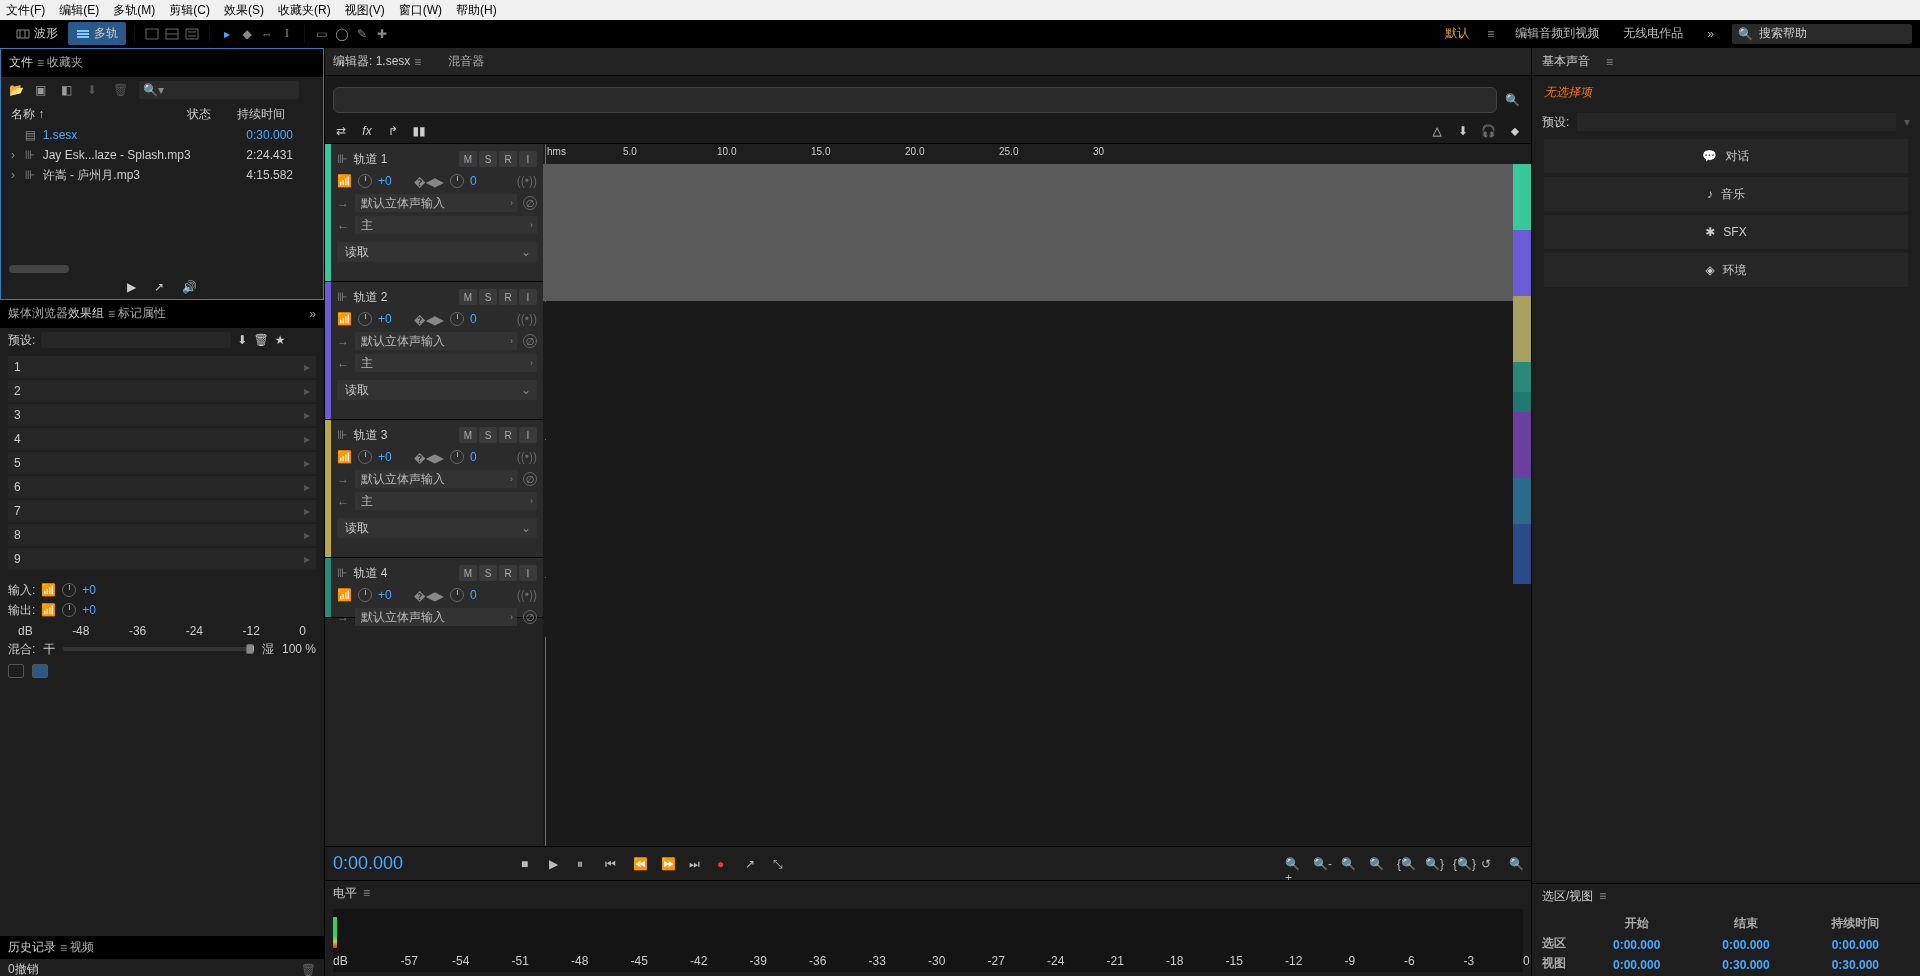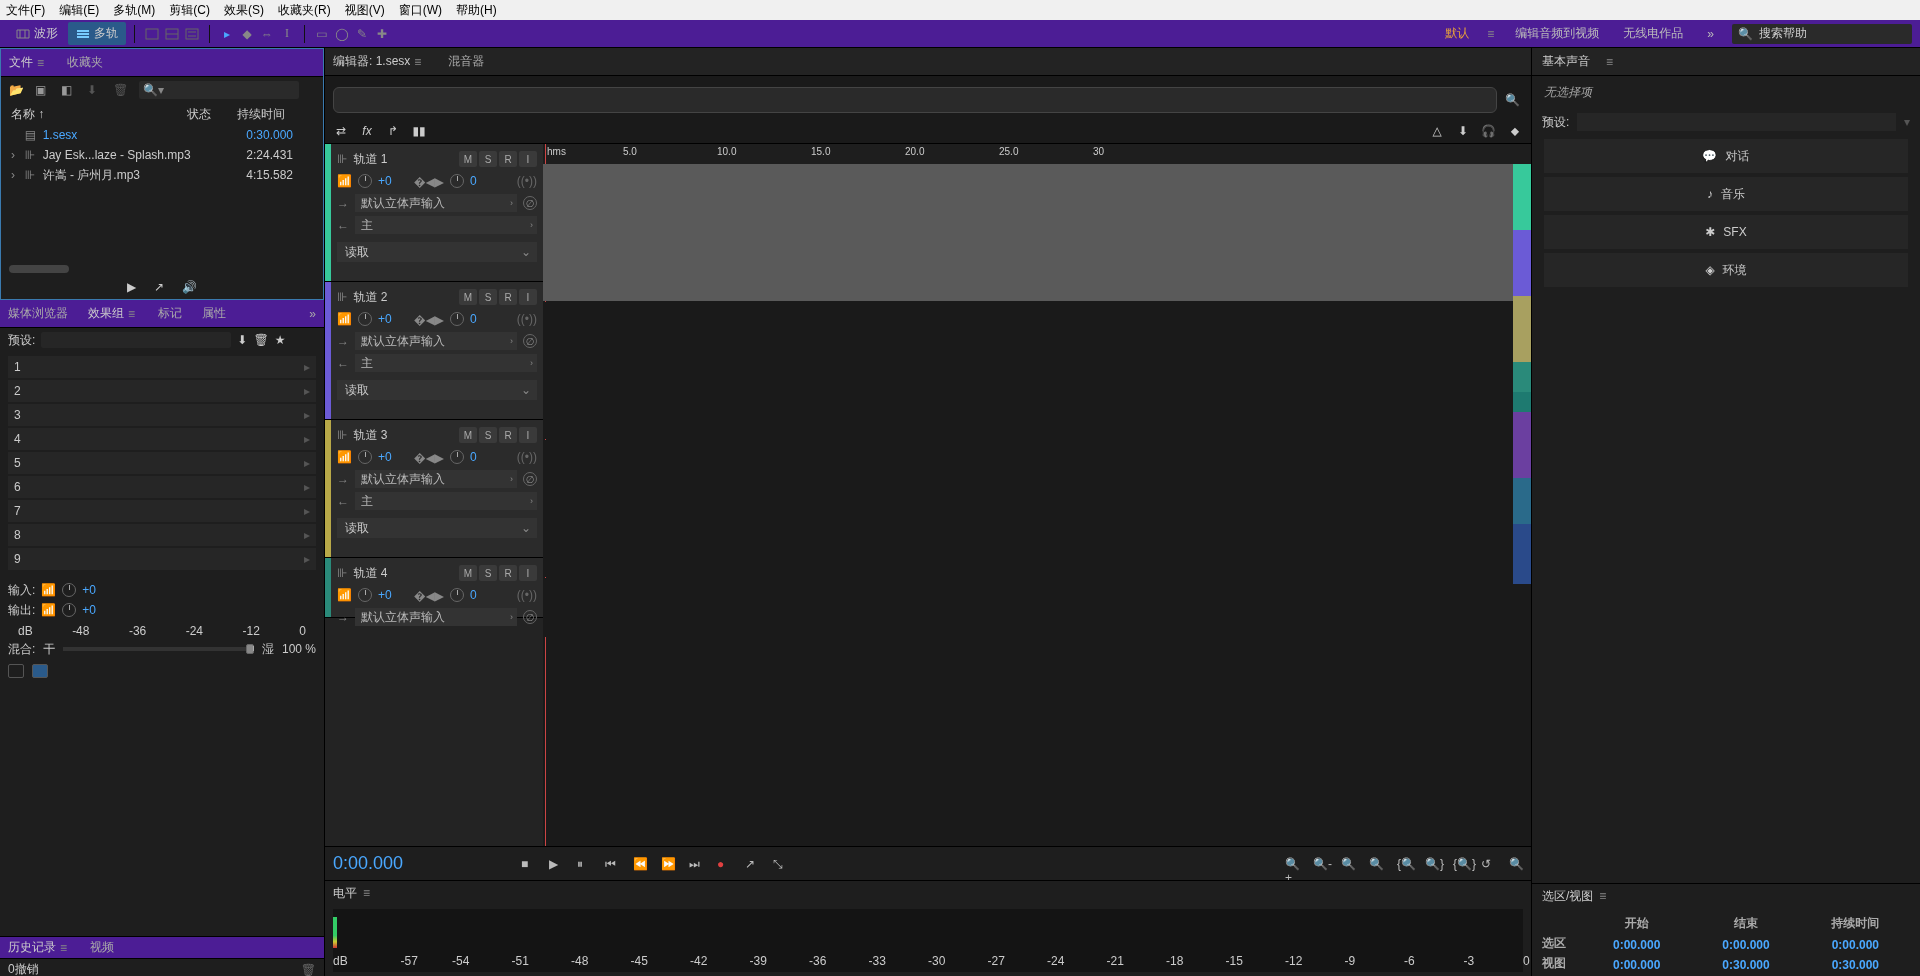--- a/index.html
+++ b/index.html
@@ -1,33 +1,33 @@
 <!DOCTYPE html>
 <html><head>
 <meta charset="utf-8">
 <style>
 * { margin: 0; padding: 0; box-sizing: border-box; font-family: "Microsoft YaHei", Arial, sans-serif; font-size: 12px; color: #ccc; user-select: none; }
 body { background: #1a1a1a; width: 1920px; height: 976px; overflow: hidden; display: flex; flex-direction: column; }
 .menubar { height: 20px; background: #f0f0f0; display: flex; align-items: center; padding: 0 6px; gap: 14px; }
 .menubar span { color: #000; font-size: 12px; cursor: default; }
-.toolbar { height: 28px; background: #4c1d95; border-bottom: 1px solid #000; display: flex; align-items: center; padding: 0 8px; justify-content: space-between; }
+.toolbar { height: 28px; background: #000000; border-bottom: 1px solid #000; display: flex; align-items: center; padding: 0 8px; justify-content: space-between; }
 .toolbar-left { display: flex; align-items: center; gap: 2px; }
 .tb-btn { display: flex; align-items: center; gap: 4px; padding: 3px 8px; border-radius: 2px; }
 .tb-btn.active { background: #2a5a8a; color: #fff; }
 .tb-btn .icon { width: 14px; height: 10px; }
 .tb-sep { width: 1px; height: 18px; background: #111; margin: 0 6px; }
 .tb-icon { width: 18px; height: 18px; display: flex; align-items: center; justify-content: center; color: #888; }
 .tb-icon.sel { color: #4aa8ff; }
 .toolbar-right { display: flex; align-items: center; gap: 12px; }
 .workspace-btn { color: #bbb; padding: 2px 6px; }
 .workspace-btn.active { color: #e8a23a; }
 .search-help { width: 180px; height: 20px; background: #2a2a2a; border-radius: 2px; display: flex; align-items: center; padding: 0 6px; gap: 6px; color: #888; }
 .main { flex: 1; display: flex; min-height: 0; }
 .left-col { width: 325px; display: flex; flex-direction: column; border-right: 1px solid #000; }
-.panel-tabs { height: 28px; background: #4c1d95; display: flex; align-items: center; padding: 0 8px; gap: 20px; border-bottom: 1px solid #000; }
+.panel-tabs { height: 28px; background: #000000; display: flex; align-items: center; padding: 0 8px; border-bottom: 1px solid #000; }
 .panel-tab { color: #aaa; display: flex; align-items: center; gap: 4px; }
 .panel-tab.active { color: #e0e0e0; }
 .files-panel { background: #1e1e1e; border: 1px solid #3a7aaf; }
 .files-toolbar { height: 26px; display: flex; align-items: center; padding: 0 8px; gap: 10px; }
 .ft-icon { width: 16px; height: 14px; color: #999; }
 .files-search { flex: 1; height: 18px; background: #2a2a2a; border-radius: 2px; display: flex; align-items: center; padding: 0 4px; color: #888; max-width: 160px; }
 .files-header { height: 22px; display: flex; align-items: center; padding: 0 10px; color: #aaa; }
 .files-header .fh-name { width: 176px; }
 .files-header .fh-status { width: 50px; }
 .files-header .fh-dur { flex: 1; text-align: left; }
@@ -100,21 +100,21 @@
 .tr-btn.rec { color: #e04040; }
 .zoom-btns { display: flex; gap: 14px; margin-left: auto; }
 .levels-panel { height: 96px; background: #1e1e1e; border-top: 1px solid #000; display: flex; flex-direction: column; }
 .lv-header { height: 24px; display: flex; align-items: center; padding: 0 8px; gap: 6px; }
 .lv-meter { flex: 1; background: #141414; margin: 4px 8px; position: relative; }
 .lv-grad { position: absolute; left: 0; top: 8px; bottom: 24px; width: 4px; background: linear-gradient(#3c6, #3c6 60%, #cc3 80%, #c33); }
 .lv-ruler { position: absolute; bottom: 4px; left: 0; right: 0; height: 14px; color: #777; font-size: 10px; }
 .lv-tick { position: absolute; }
 .right-col { width: 388px; background: #1e1e1e; display: flex; flex-direction: column; }
 .es-header { height: 28px; background: #232323; display: flex; align-items: center; padding: 0 10px; gap: 16px; border-bottom: 1px solid #000; }
-.es-nosel { padding: 8px 12px; color: #a3a3a3; font-style: italic; }
+.es-nosel { padding: 8px 12px; color: #f97316; font-style: italic; }
 .es-preset { height: 26px; display: flex; align-items: center; padding: 0 10px; gap: 8px; color: #666; }
 .es-preset .sel { flex: 1; height: 18px; background: #262626; }
 .es-hint { padding: 50px 12px 16px 12px; text-align: center; color: #999; }
 .es-btn { height: 34px; margin: 4px 12px; background: #262626; display: flex; align-items: center; justify-content: center; gap: 8px; color: #666; }
 .selview-panel { border-top: 1px solid #000; }
 .sv-header { height: 24px; display: flex; align-items: center; padding: 0 10px; gap: 6px; }
 .sv-grid { padding: 4px 10px; }
 .sv-row { display: flex; height: 20px; align-items: flex-end; font-weight: bold; }
 .sv-row .lbl { width: 40px; color: #aaa; }
 .sv-row .v { flex: 1; text-align: center; color: #4aa8ff; }

